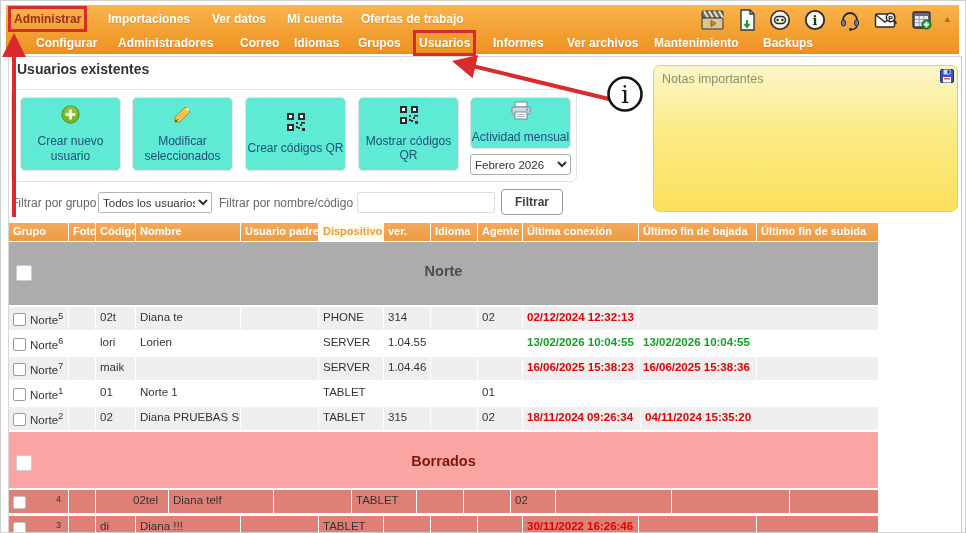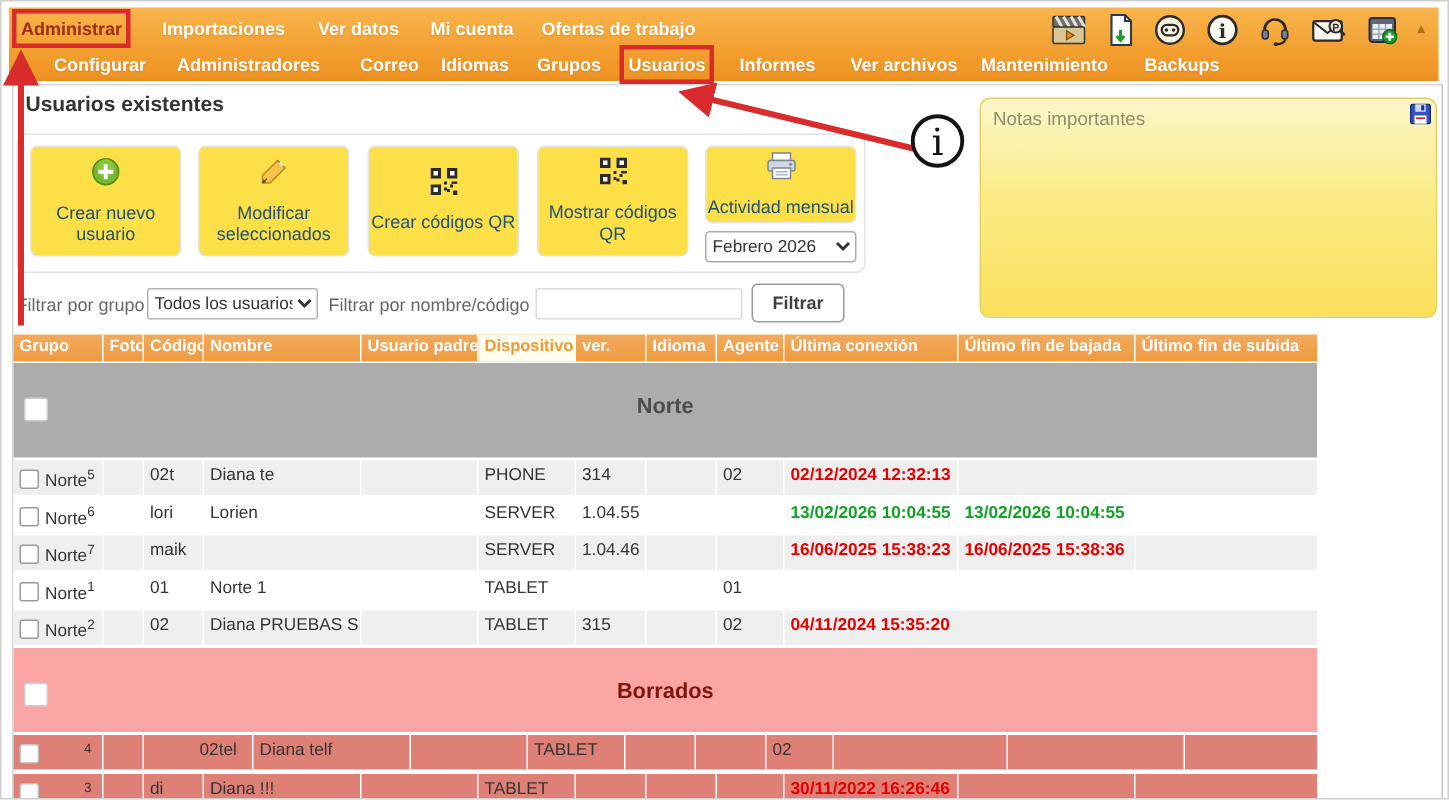--- a/index.html
+++ b/index.html
@@ -25,21 +25,21 @@
   
   .frame-top { position:absolute; left:7px; top:55px; width:954px; border-top:1px solid #d7d7d7; }
   .frame-left { position:absolute; left:7px; top:55px; bottom:0; border-left:1px solid #d7d7d7; }
   .frame-right { position:absolute; left:960px; top:55px; bottom:0; border-left:1px solid #c4c4c4; }
 
   .page-title { position:absolute; left:16px; top:60px; font-size:14px; font-weight:bold; color:#333; }
 
   
   .toolbar { position:absolute; left:10px; top:88px; width:566px; height:93px;
     background:#fff; border:1px solid #e2e2e2; border-radius:6px; }
-  .tool-btn { position:absolute; top:7px; width:101px; height:74px; background:#fde047;
+  .tool-btn { position:absolute; top:7px; width:101px; height:74px; background:#5eead4;
     border:1px solid #e4e4e4; border-radius:5px; cursor:pointer;
     display:flex; flex-direction:column; align-items:center; justify-content:center; gap:6px; }
   .tool-btn .lbl { font-size:12px; color:#215079; text-align:center; line-height:1.2; }
   .tool-btn.short { height:52px; }
   .month-select { position:absolute; left:458px; top:64px; width:101px; height:21px;
     font-size:11.5px; color:#333; border:1px solid #ababab; border-radius:3px; background:#fff; }
 
   
   .notes { position:absolute; left:652px; top:64px; width:305px; height:147px;
     background:linear-gradient(180deg,#fcf7c9 0%,#fbeb86 45%,#fbe05c 100%);
@@ -354,20 +354,21 @@
         <div class="trow">
           <div class="cell" style="width: 60px;"><span class="row-check"></span><span class="gname">Norte</span><span class="gsup">2</span></div>
           <div class="cell" style="width: 27px;"></div>
           <div class="cell" style="width: 40px;">02</div>
           <div class="cell" style="width: 105px;">Diana PRUEBAS SF</div>
           <div class="cell" style="width: 78px;"></div>
           <div class="cell" style="width: 65px;">TABLET</div>
           <div class="cell" style="width: 47px;">315</div>
           <div class="cell" style="width: 47px;"></div>
           <div class="cell" style="width: 45px;">02</div>
+          <div class="cell c-red" style="width: 118px;">18/11/2024 09:26:34</div>
           <div class="cell c-red" style="width: 121px;">04/11/2024 15:35:20</div>
         </div>
         <div class="band borrados">
           <div class="band-check"></div>
           <div class="band-label">Borrados</div>
         </div>
         <div class="trow borrados">
           <div class="cell" style="width: 60px;"><span class="row-check"></span><span class="gname"></span><span class="gsup">4</span></div>
           <div class="cell" style="width: 27px;"></div>
           <div class="cell" style="width: 40px; margin-left: 33px;">02tel</div>

